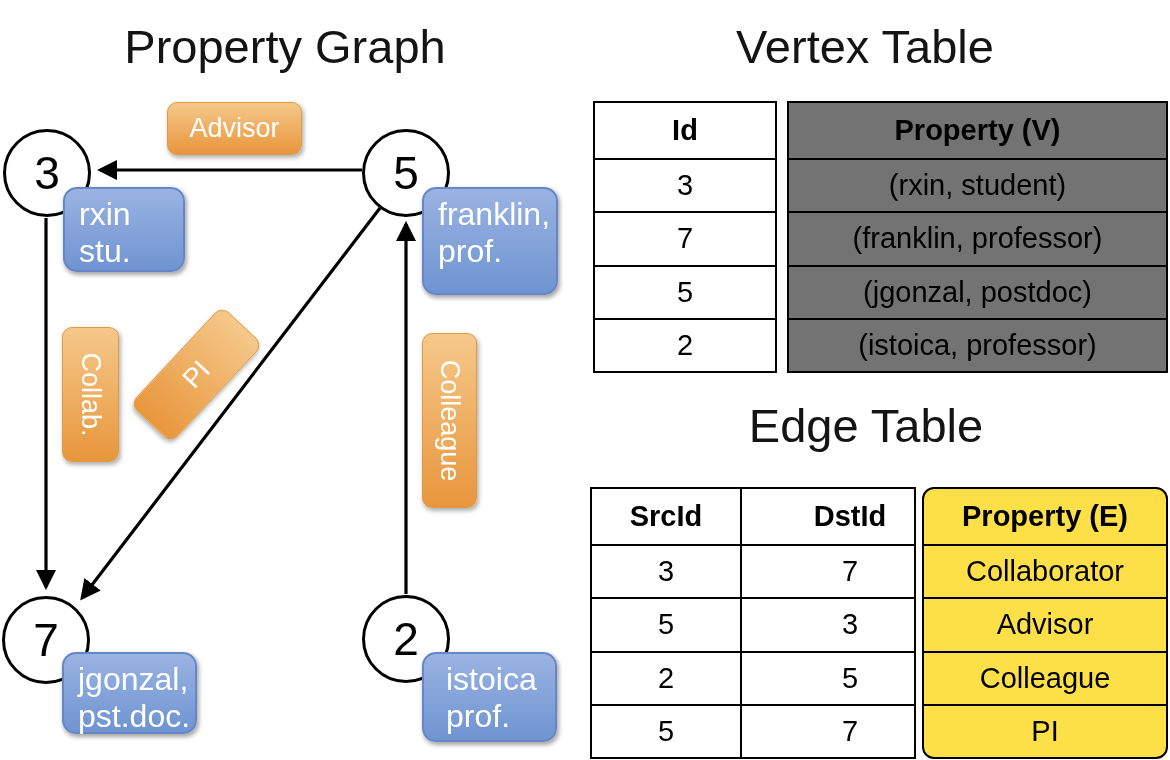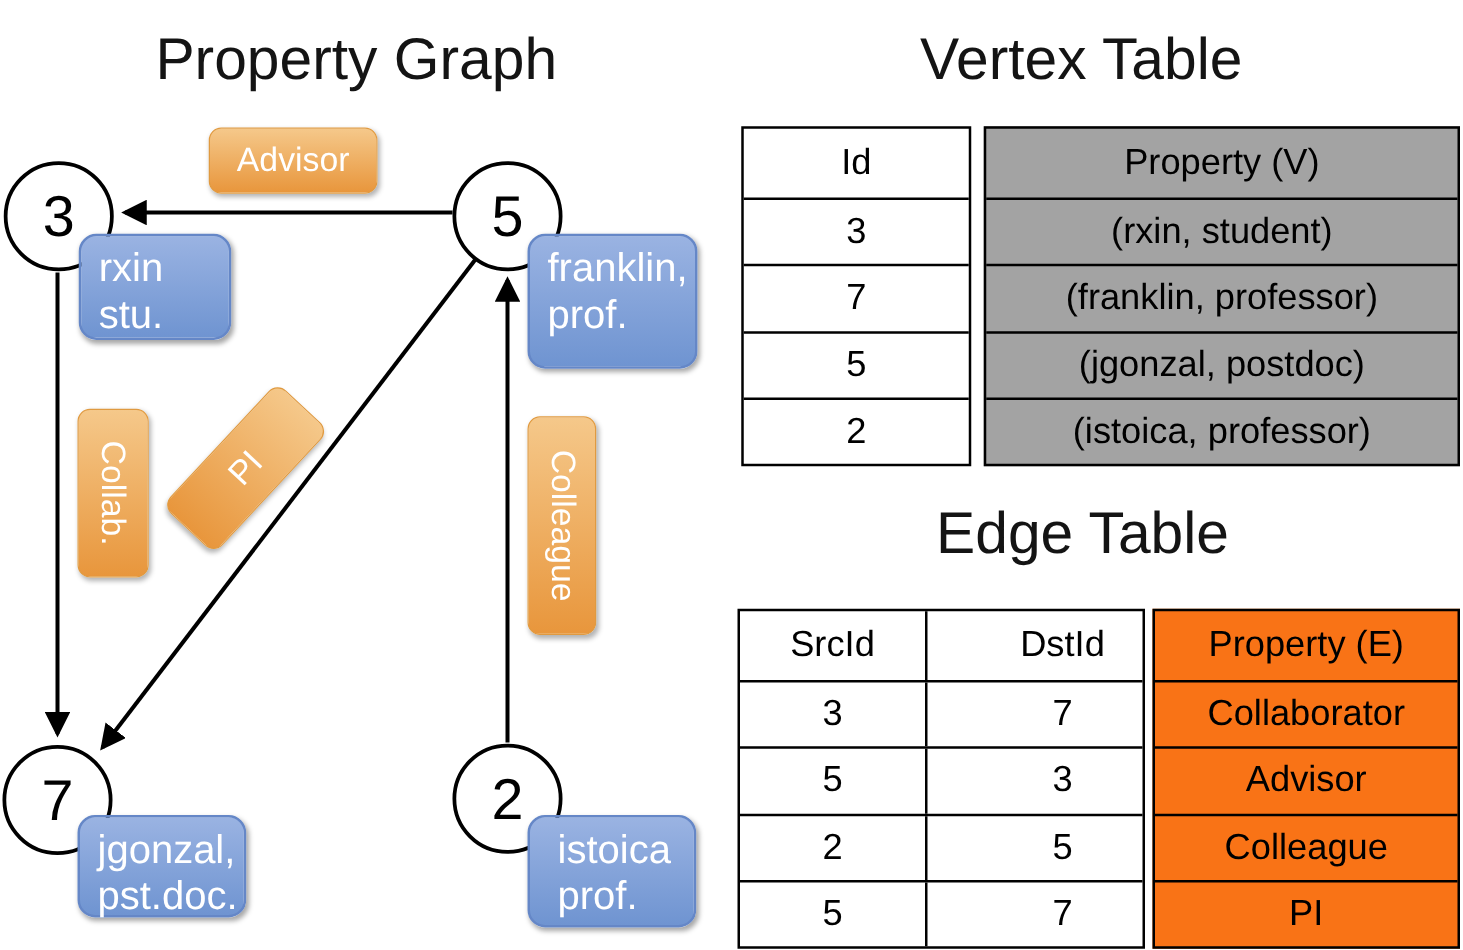--- a/index.html
+++ b/index.html
@@ -43,23 +43,23 @@
   
   .tbl { position:absolute; border:2px solid #000; display:flex;
          flex-direction:column; background:#fff; }
   .trow { flex:1; display:flex; border-top:2px solid #000; }
   .trow.head { flex:none; height:55px; }
   .trow:first-child { border-top:none; }
   .cell { flex:1; display:flex; align-items:center; justify-content:center;
           font-size:29px; color:#000; }
   .cell.fixed { flex:none; width:148px;border-radius:18px; }
   .cell + .cell { border-left:2px solid #000;padding-left:44px; }
-  .head .cell { font-weight:normal; }
-  .fill-v { background:#a3a3a3; }
-  .fill-e { background:#f97316; }
+  .head .cell { font-weight:bold; }
+  .fill-v { background:#737373; }
+  .fill-e { background:#fde047;border-radius:12px; }
 </style>
 </head>
 <body>
 
 <div class="stage">
 
   <div class="big-title" style="left:90px; top:19px; width:390px;">Property Graph</div>
   <div class="big-title" style="left:660px; top:19px; width:410px;">Vertex Table</div>
   <div class="big-title" style="left:660px; top:398px; width:412px;">Edge Table</div>
 

